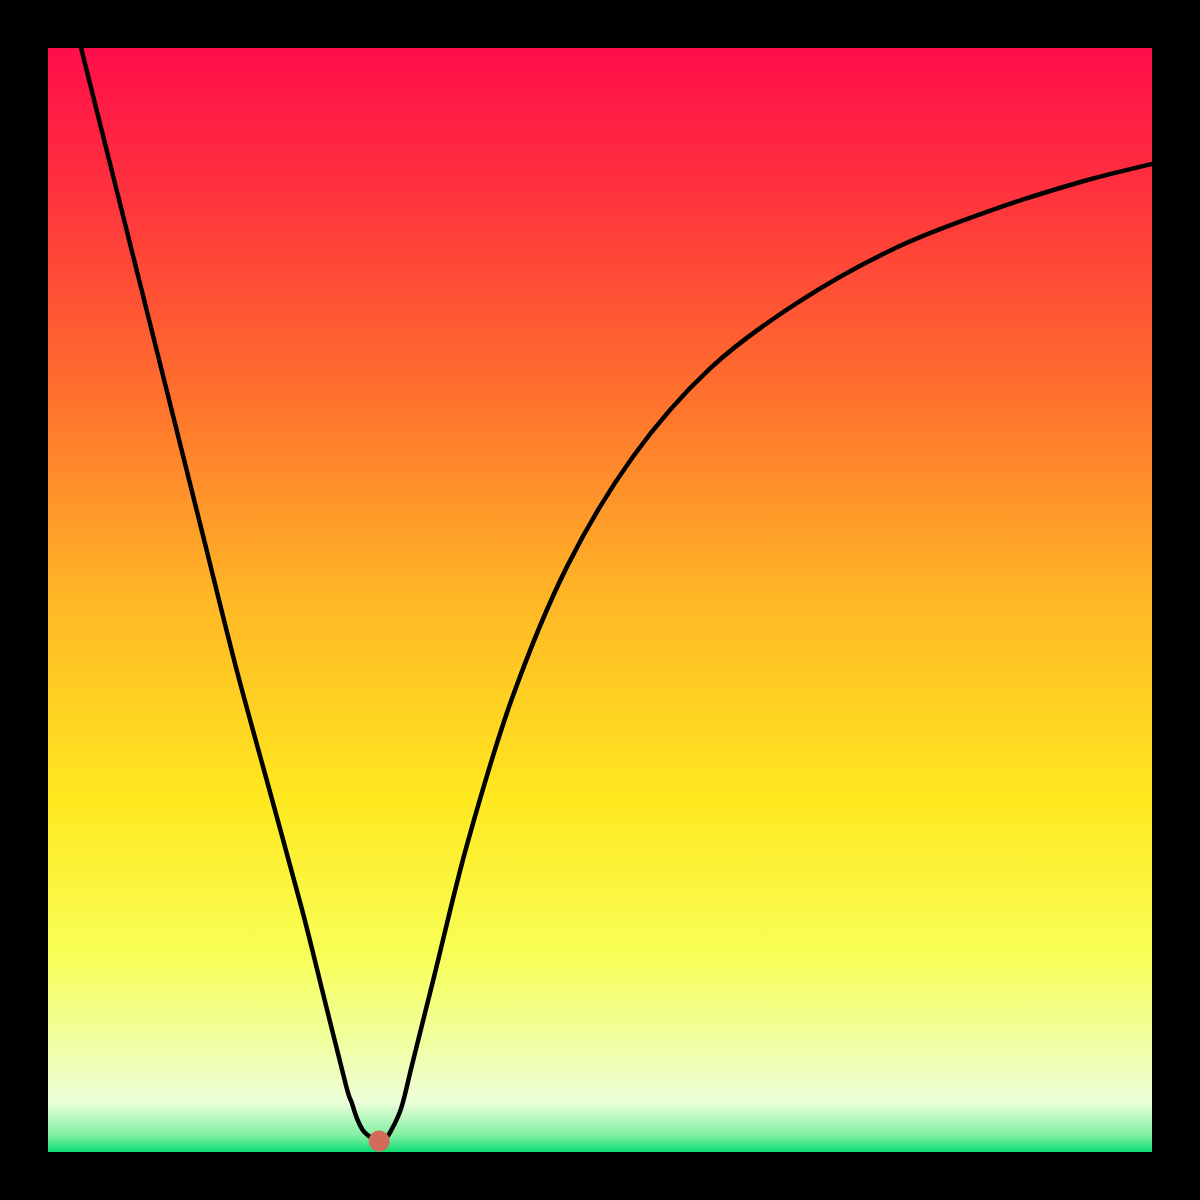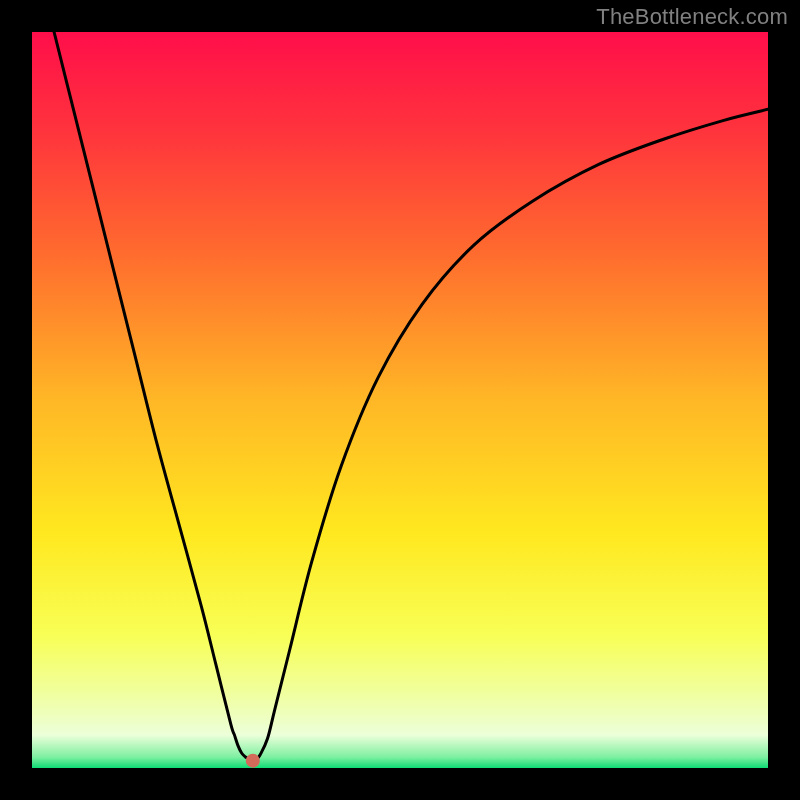--- a/index.html
+++ b/index.html
@@ -36,21 +36,20 @@
     font-size: 22px;
     font-family: Arial, sans-serif;
     letter-spacing: 0.2px;
   }
 </style>
 </head>
 <body>
 
 <div class="outer">
 
-  <div class="watermark">TheBottleneck.com</div>
 
   <div class="plot">
     <svg viewBox="0 0 736 736" preserveAspectRatio="none">
       <defs>
         <linearGradient id="bg-grad" x1="0" y1="0" x2="0" y2="1">
         <stop offset="0%" stop-color="#ff0e4a"></stop>
             <stop offset="12%" stop-color="#ff2f3e"></stop>
             <stop offset="30%" stop-color="#ff6b2e"></stop>
             <stop offset="50%" stop-color="#ffb726"></stop>
             <stop offset="68%" stop-color="#ffe81f"></stop>

